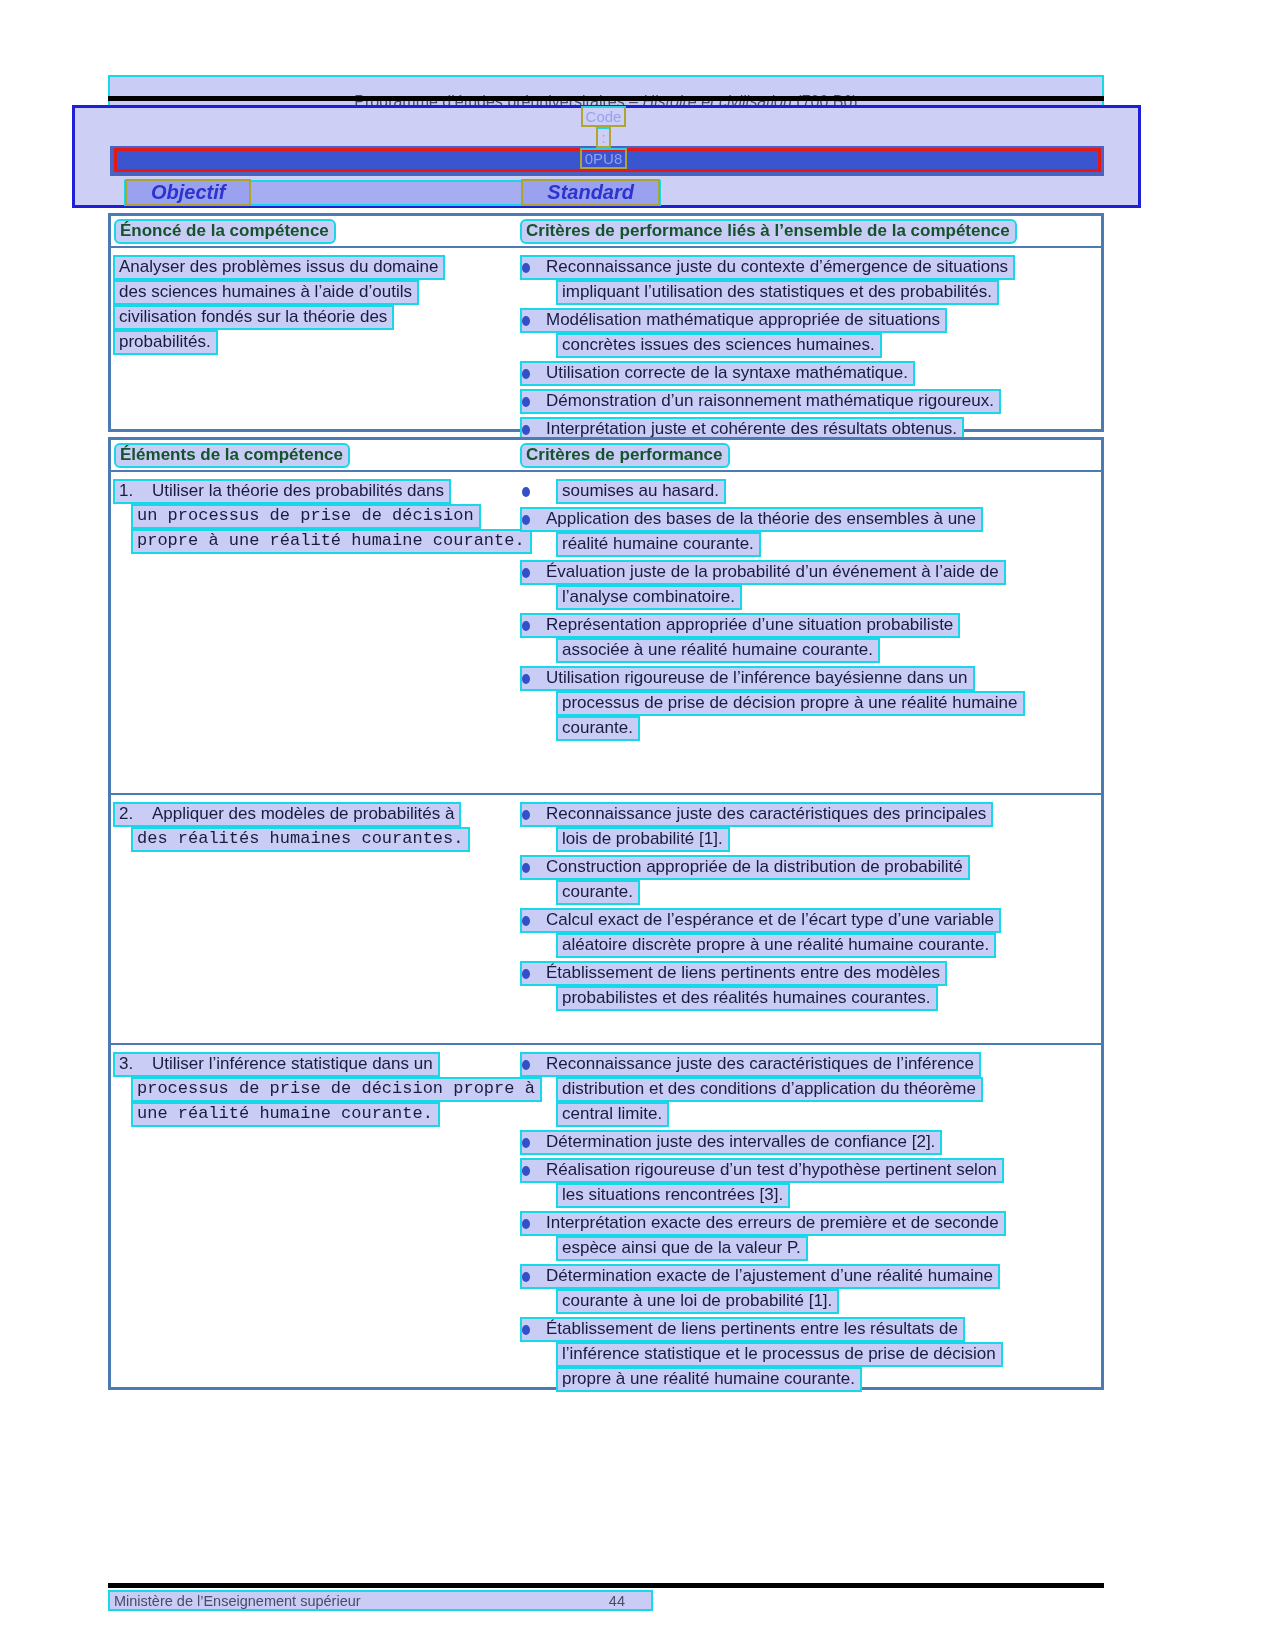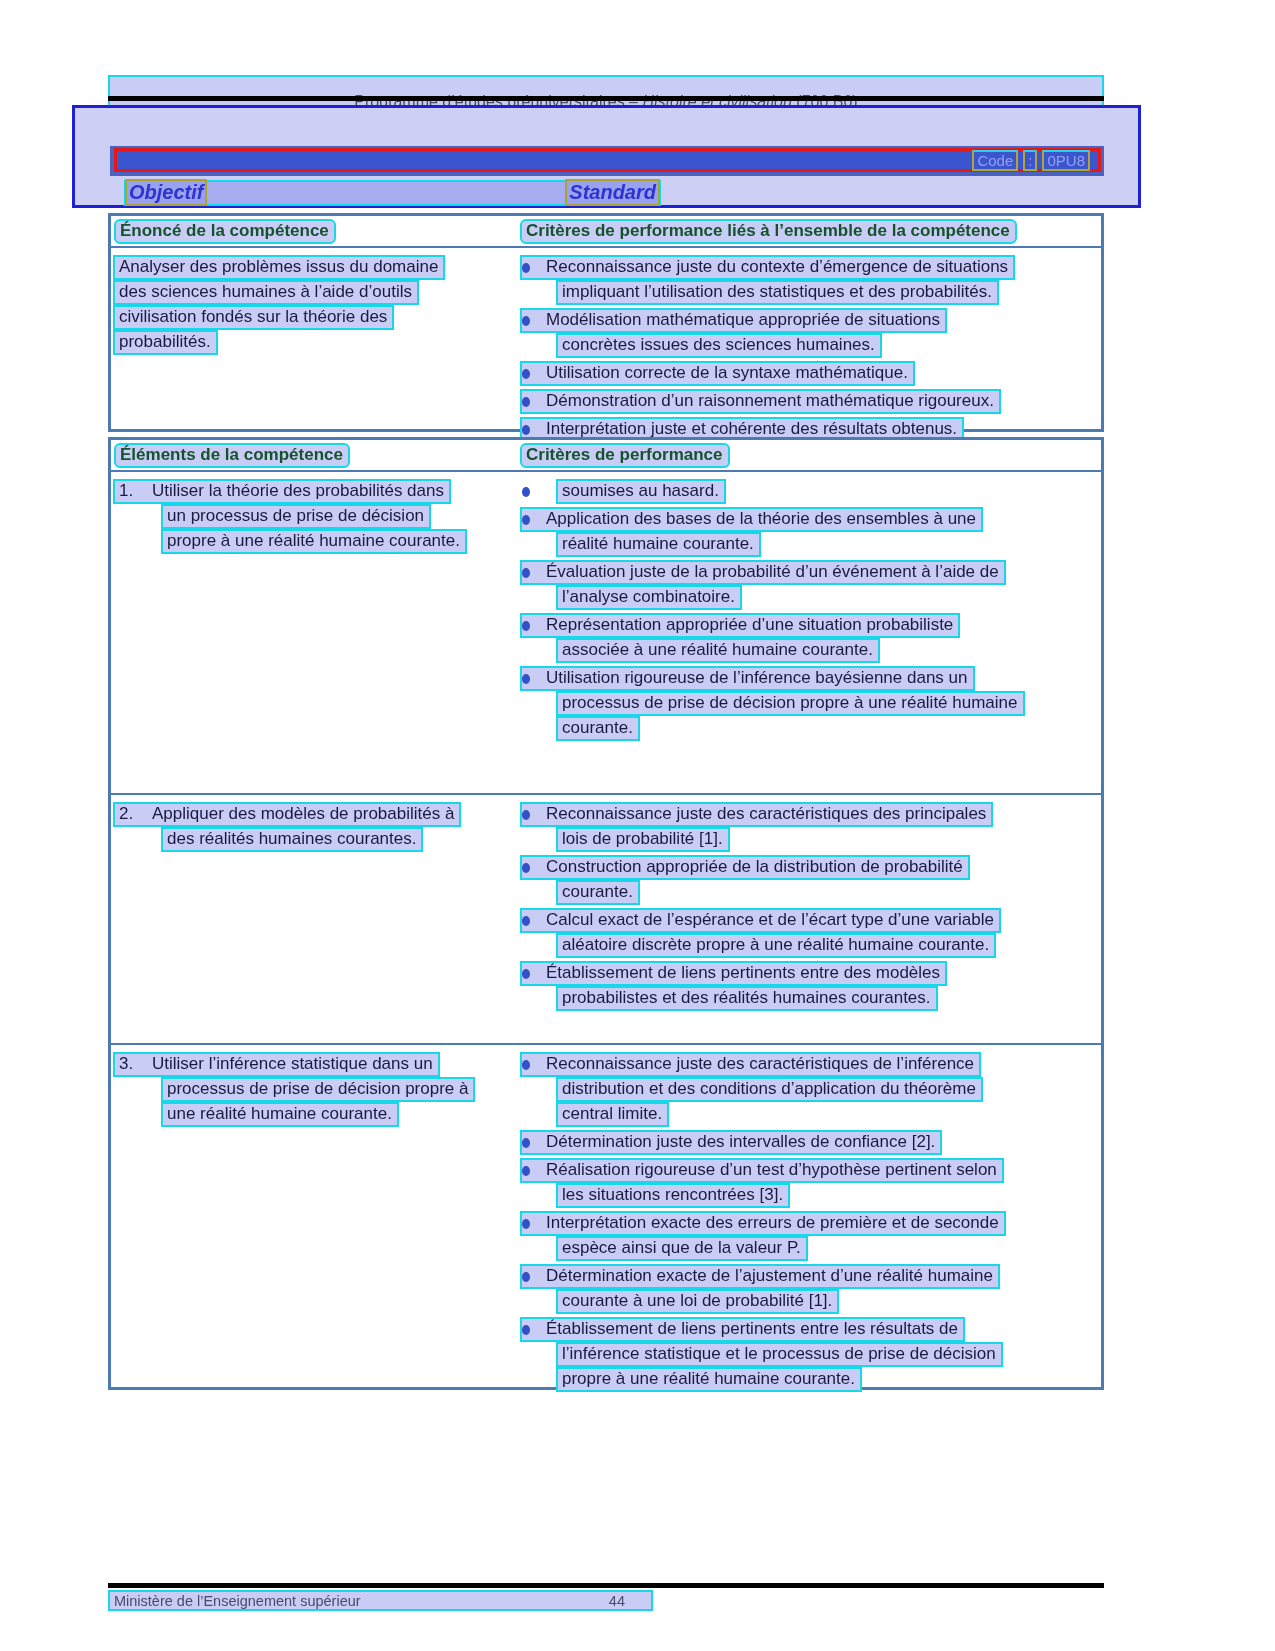--- a/index.html
+++ b/index.html
@@ -28,41 +28,41 @@
   .top-header-box i{font-style:italic;}
   .rule{position:absolute;left:108px;width:996px;height:5px;background:var(--rule-color);}
   .rule-top{top:96px;} .rule-bottom{top:1583px;}
 
   
   .banner{position:absolute;left:72px;top:105px;width:1069px;height:103px;
       border:3px solid var(--outer-border);background:var(--banner-fill);}
   .band-back{position:absolute;left:35px;top:38px;width:994px;background:var(--bar-back);
       padding:2px 3px 4px 4px;}
   .band{border:3px solid var(--bar-border);background:var(--bar-fill);height:24px;
-      display:flex;align-items:center;justify-content:flex-end;gap:5px;padding-right:8px;}
+      display:flex;align-items:center;justify-content:flex-end;padding-right:8px;flex-direction:column;}
   .code-box{border:2px solid var(--code-box-border);border-top-color:#25d0e8;
       color:var(--code-text);font-size:15px;line-height:17px;padding:0 3px;}
   .labels-row{position:absolute;left:49px;top:72px;width:537px;height:26px;}
   .labels-strip{position:absolute;inset:0;background:var(--label-strip);border:2px solid var(--hl-border);}
   .label-box{position:absolute;top:-1px;border:2px solid var(--label-box-border);background:var(--label-fill);
-      color:var(--label-text);font-weight:bold;font-style:italic;font-size:20px;line-height:23px;padding:0 2px;}
+      color:var(--label-text);font-weight:bold;font-style:italic;font-size:20px;line-height:23px;padding:0 24px;}
   .label-objectif{left:1px;} .label-standard{right:1px;}
 
   
   .doc-table{position:absolute;left:108px;width:996px;border:3px solid var(--table-border);background:#fff;}
   .table-1{top:213px;height:219px;} .table-2{top:437px;height:953px;}
   .thead{display:flex;align-items:flex-start;padding:3px 0 2px 0;border-bottom:2px solid var(--table-border);min-height:30px;}
   .thead .hcell-l{width:409px;padding-left:3px;} .thead .hcell-r{flex:1;}
   .thead .hl{font-weight:bold;color:#14532d;border-radius:6px;}
   .trow{display:flex;padding-top:7px;}
   .t2 .trow + .trow{border-top:2px solid var(--table-border);}
   .t2 .trow:nth-child(1){min-height:321px;} .t2 .trow:nth-child(2){min-height:250px;} .t2 .trow:nth-child(3){min-height:350px;}
   .col-left{width:409px;padding-left:2px;}
   .col-right{flex:1;padding-right:6px;}
-  .col-left .line.indent .hl{margin-left:48px;}
+  .col-left .line.indent .hl{margin-left:18px;font-family:Liberation Mono, monospace;}
   .num{display:inline-block;width:33px;}
   .bullet{position:relative;margin-bottom:3px;}
   .dot{position:absolute;left:2px;top:8px;width:8px;height:10px;border-radius:50%;background:var(--dot-color);}
   .bullet .line.l0 .hl{padding-left:24px;text-align:center;}
   .bullet .line.cont .hl{margin-left:36px;}
 
   
   .footer-box{position:absolute;left:108px;top:1590px;width:545px;height:21px;
       background:var(--hl-fill);border:2px solid var(--hl-border);
       display:flex;justify-content:space-between;align-items:center;

